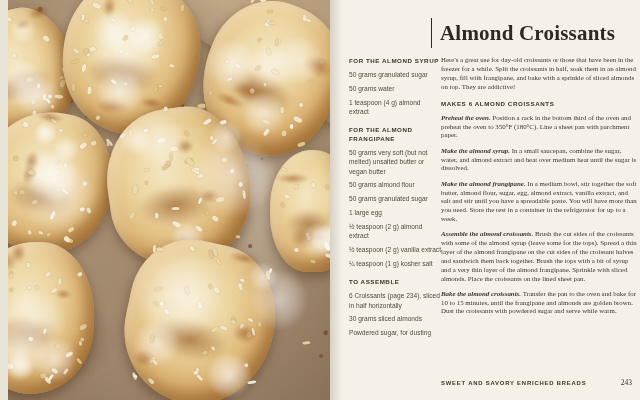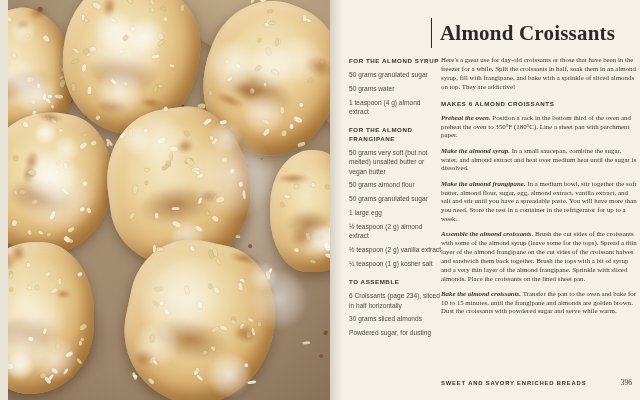--- a/index.html
+++ b/index.html
@@ -495,16 +495,16 @@
   </p>
 
   <p class="para">
     <span class="lead">Bake the almond croissants.</span><span> Transfer the pan to the oven and bake for 10 to 15 minutes, until the frangipane and almonds are golden brown. Dust the croissants with powdered sugar and serve while warm.</span>
   </p>
 </div>
     </div>
 
     <div class="footer">
       <span class="chapter">SWEET AND SAVORY ENRICHED BREADS</span>
-      <span class="pagenum">396</span>
+      <span class="pagenum">243</span>
     </div>
   </div>
 </div>
 
 </body></html>

